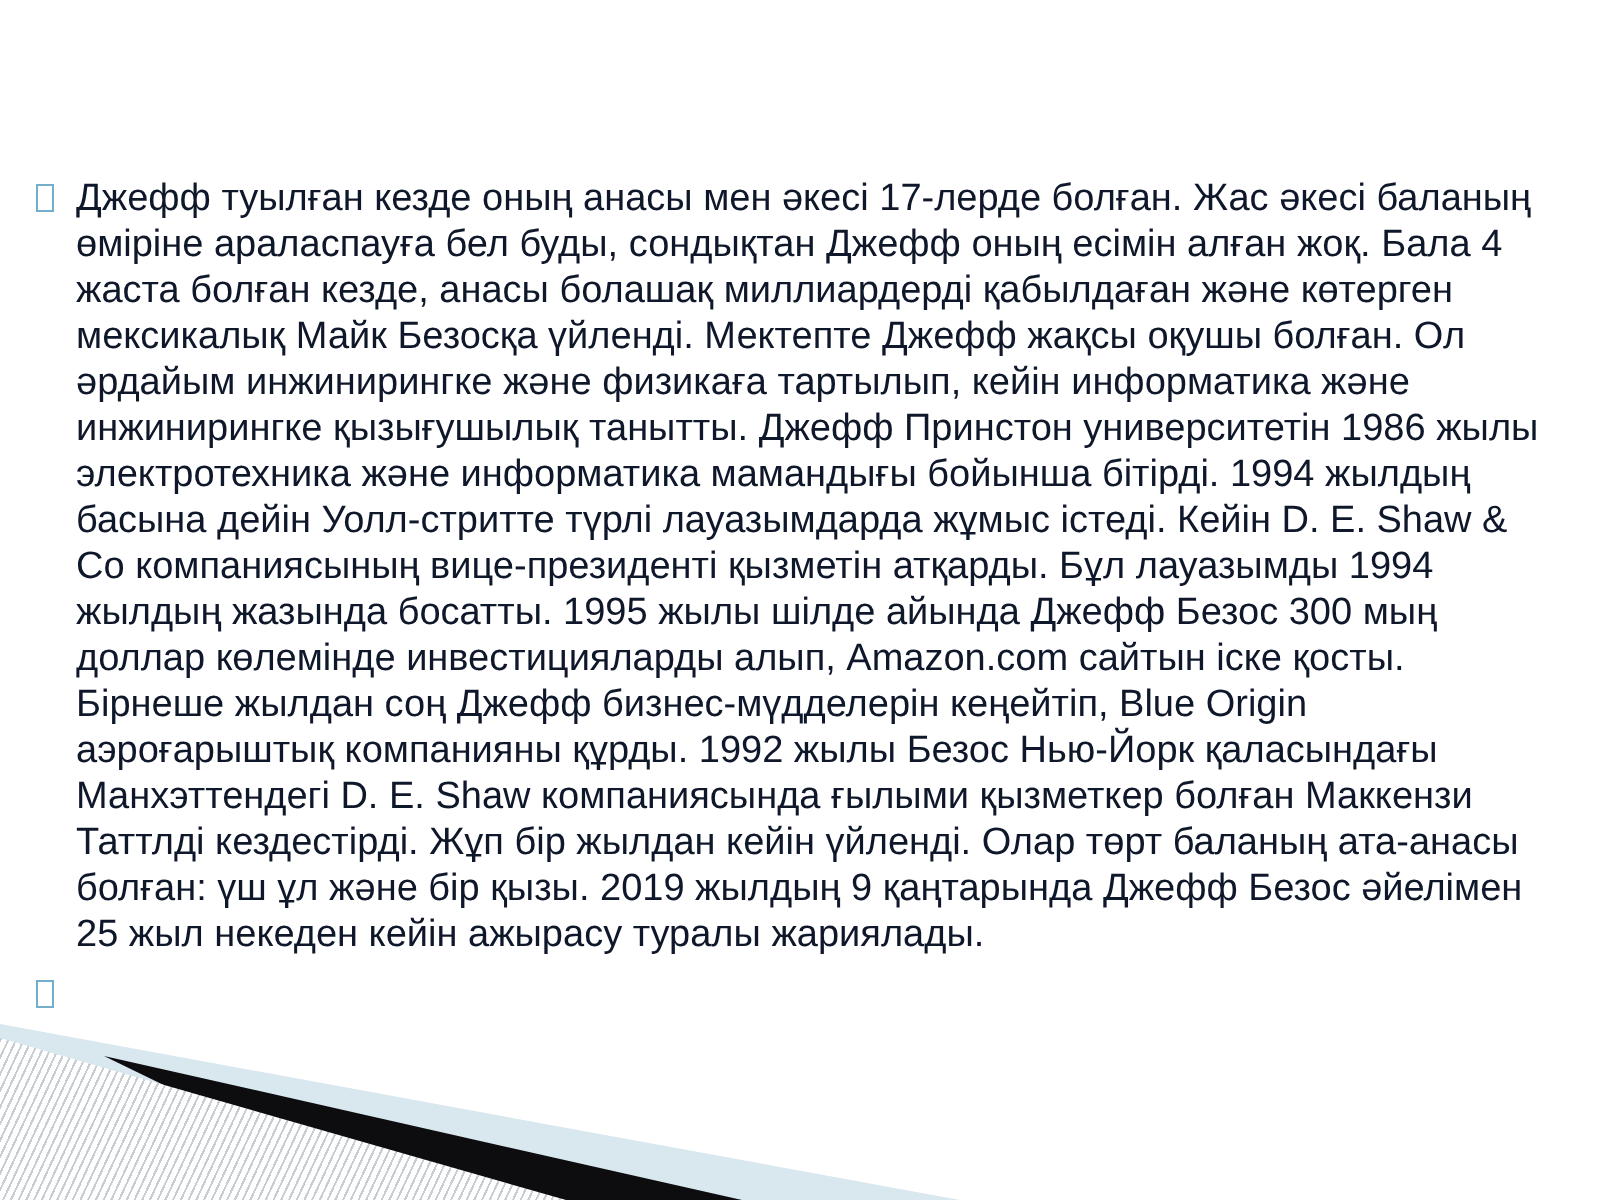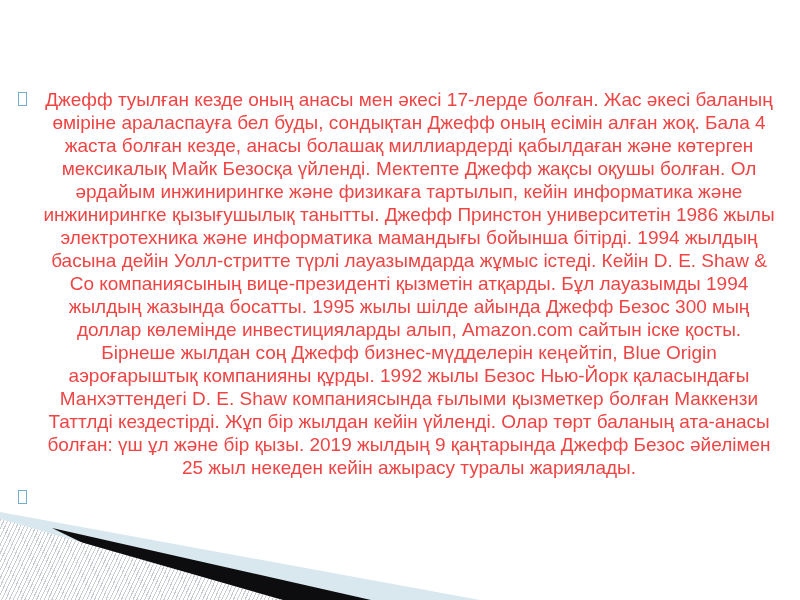--- a/index.html
+++ b/index.html
@@ -46,22 +46,22 @@
     height: 12px;
     border: 1.5px solid #74aecd;
     margin-top: 4px;
     margin-right: 11px;
     background: transparent;
   }
   .bullet-text {
     flex: 1 1 auto;
     font-size: 19px;
     line-height: 23px;
-    color: #ef4444;
-    text-align: center;
+    color: #0f172a;
+    text-align: left;
     min-height: 23px;
   }
 
   
   .deco {
     position: absolute;
     inset: 0;
     pointer-events: none;
   }
   .deco > div {

